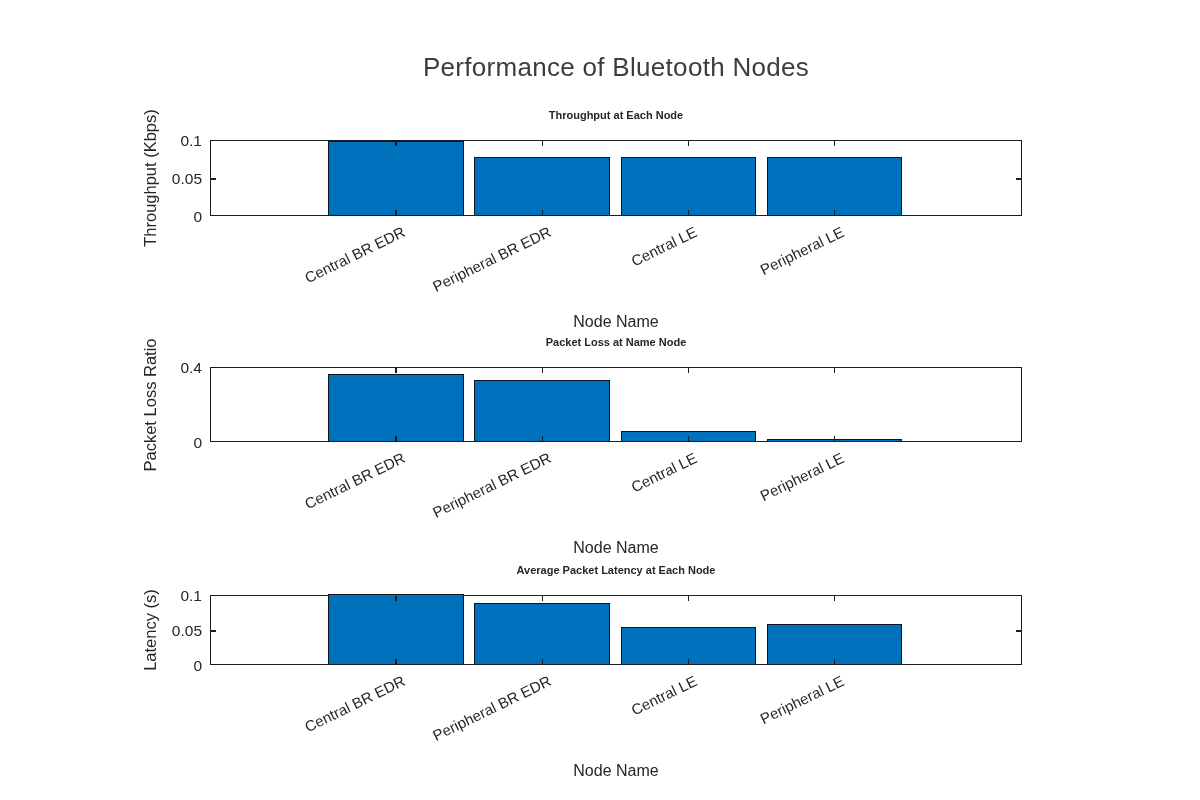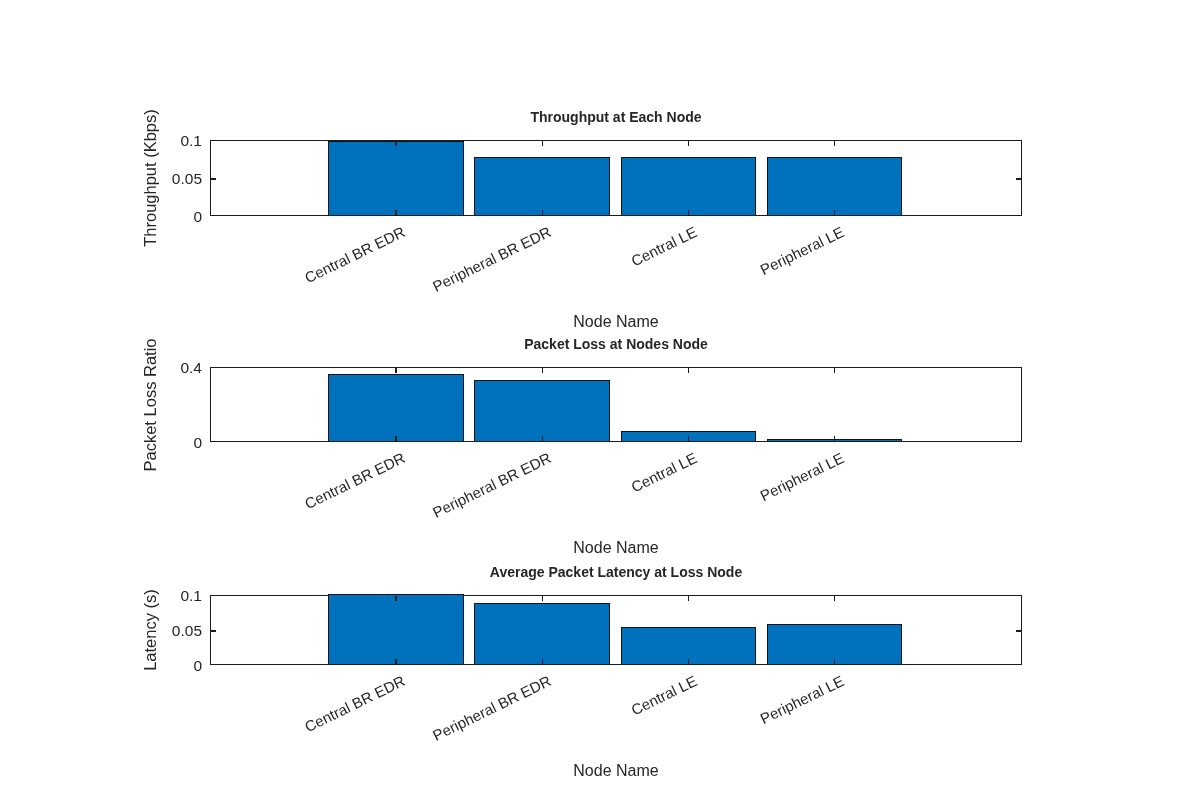--- a/index.html
+++ b/index.html
@@ -33,21 +33,21 @@
     width: 812px;
     box-sizing: border-box;
     border: 1.6px solid #1c1c1c;
   }
   .subplot-title {
     position: absolute;
     left: 0;
     width: 100%;
     top: -32px;
     text-align: center;
-    font-size: 14px;
+    font-size: 11px;
     font-weight: bold;
     color: #262626;
     white-space: nowrap;
   }
   .y-axis-label {
     position: absolute;
     left: -61px;
     top: 50%;
     transform: translate(-50%, -50%) rotate(-90deg);
     font-size: 16.5px;
@@ -101,20 +101,21 @@
   .tick-x-bottom { bottom: 0; }
   .tick-x-top { top: 0; }
   .tick-y { width: 5px; height: 1.4px; }
   .tick-y-left { left: 0; }
   .tick-y-right { right: 0; }
 </style>
 </head>
 <body>
 
 <div id="figure">
+  <div class="figure-title">Performance of Bluetooth Nodes</div>
 
 <div class="subplot" style="top: 140px; height: 76px;">
       <div class="subplot-title" style="top: -32px;">Throughput at Each Node</div>
       <div class="y-axis-label">Throughput (Kbps)</div>
       <div class="x-axis-label" style="top: 172px;">Node Name</div>
       <div class="plot-area">
         <div class="tick-mark tick-y tick-y-left" style="top: 37.3px;"></div>
         <div class="tick-mark tick-y tick-y-right" style="top: 37.3px;"></div>
         <div class="bar" style="left: 117.334px; width: 135.604px; height: 73.72px; background: rgb(0, 114, 189);"></div>
         <div class="tick-mark tick-x tick-x-bottom" style="left: 184.436px;"></div>
@@ -131,21 +132,21 @@
       </div>
       <div class="y-tick-label" style="top: 76px;">0</div>
       <div class="y-tick-label" style="top: 38px;">0.05</div>
       <div class="y-tick-label" style="top: 0px;">0.1</div>
       <div class="x-tick-label" style="left: 189.136px; top: 82px;">Central BR EDR</div>
       <div class="x-tick-label" style="left: 335.296px; top: 82px;">Peripheral BR EDR</div>
       <div class="x-tick-label" style="left: 481.456px; top: 82px;">Central LE</div>
       <div class="x-tick-label" style="left: 627.616px; top: 82px;">Peripheral LE</div>
     </div>
     <div class="subplot" style="top: 367px; height: 75px;">
-      <div class="subplot-title" style="top: -32px;">Packet Loss at Nodes Node</div>
+      <div class="subplot-title" style="top: -32px;">Packet Loss at Name Node</div>
       <div class="y-axis-label">Packet Loss Ratio</div>
       <div class="x-axis-label" style="top: 171px;">Node Name</div>
       <div class="plot-area">
         <div class="bar" style="left: 117.334px; width: 135.604px; height: 67.5px; background: rgb(0, 114, 189);"></div>
         <div class="tick-mark tick-x tick-x-bottom" style="left: 184.436px;"></div>
         <div class="tick-mark tick-x tick-x-top" style="left: 184.436px;"></div>
         <div class="bar" style="left: 263.494px; width: 135.604px; height: 61.5px; background: rgb(0, 114, 189);"></div>
         <div class="tick-mark tick-x tick-x-bottom" style="left: 330.596px;"></div>
         <div class="tick-mark tick-x tick-x-top" style="left: 330.596px;"></div>
         <div class="bar" style="left: 409.654px; width: 135.604px; height: 10.5px; background: rgb(0, 114, 189);"></div>
@@ -156,21 +157,21 @@
         <div class="tick-mark tick-x tick-x-top" style="left: 622.916px;"></div>
       </div>
       <div class="y-tick-label" style="top: 75px;">0</div>
       <div class="y-tick-label" style="top: 0px;">0.4</div>
       <div class="x-tick-label" style="left: 189.136px; top: 81px;">Central BR EDR</div>
       <div class="x-tick-label" style="left: 335.296px; top: 81px;">Peripheral BR EDR</div>
       <div class="x-tick-label" style="left: 481.456px; top: 81px;">Central LE</div>
       <div class="x-tick-label" style="left: 627.616px; top: 81px;">Peripheral LE</div>
     </div>
     <div class="subplot" style="top: 595px; height: 70px;">
-      <div class="subplot-title" style="top: -32px;">Average Packet Latency at Loss Node</div>
+      <div class="subplot-title" style="top: -32px;">Average Packet Latency at Each Node</div>
       <div class="y-axis-label">Latency (s)</div>
       <div class="x-axis-label" style="top: 166px;">Node Name</div>
       <div class="plot-area">
         <div class="tick-mark tick-y tick-y-left" style="top: 34.3px;"></div>
         <div class="tick-mark tick-y tick-y-right" style="top: 34.3px;"></div>
         <div class="bar" style="left: 117.334px; width: 135.604px; height: 70px; background: rgb(0, 114, 189);"></div>
         <div class="tick-mark tick-x tick-x-bottom" style="left: 184.436px;"></div>
         <div class="tick-mark tick-x tick-x-top" style="left: 184.436px;"></div>
         <div class="bar" style="left: 263.494px; width: 135.604px; height: 60.9px; background: rgb(0, 114, 189);"></div>
         <div class="tick-mark tick-x tick-x-bottom" style="left: 330.596px;"></div>

